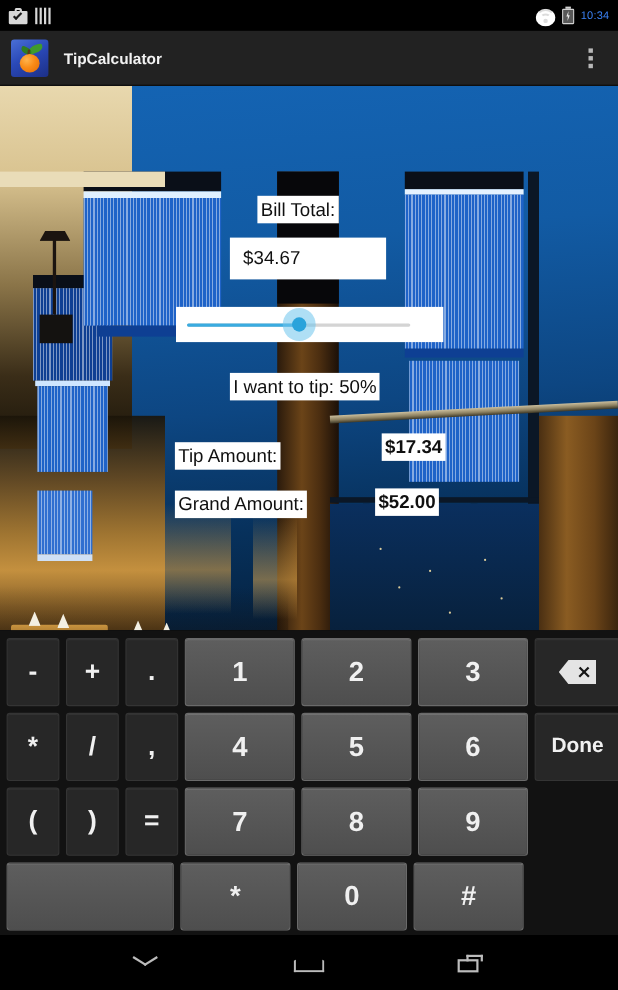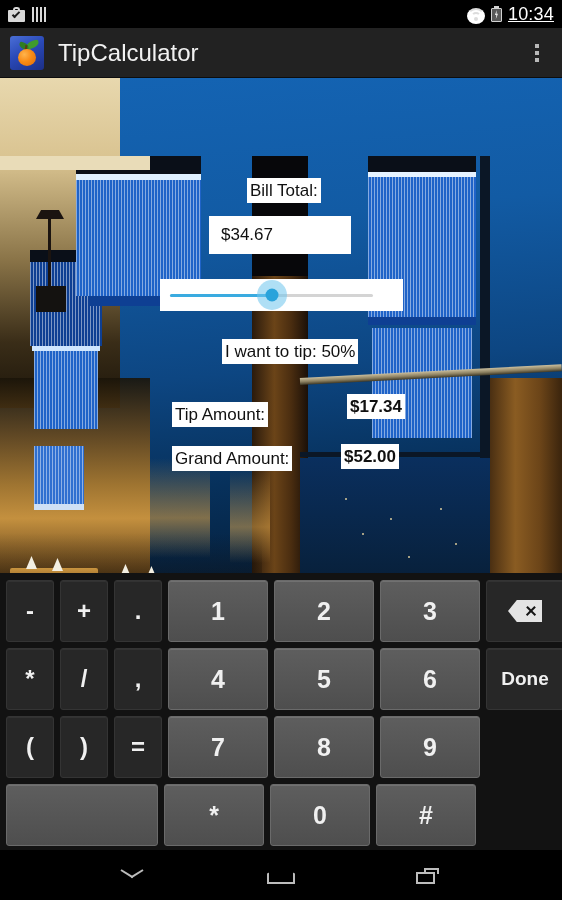--- a/index.html
+++ b/index.html
@@ -11,21 +11,21 @@
   }
   .device{ width:562px; height:900px; position:relative; background:#000; }
 
   
   .statusbar{
     height:28px; background:#000; display:flex; align-items:center;
     padding:0 8px; position:relative; z-index:20;
   }
   .sb-left{ display:flex; align-items:center; gap:7px; }
   .sb-right{ margin-left:auto; display:flex; align-items:center; gap:6px; }
-  .sb-time{ color:#ffffff; font-size:18px; letter-spacing:.2px;text-decoration:underline; }
+  .sb-time{ color:#3b82f6; font-size:10px; letter-spacing:.2px; }
   .ic-bag{ width:17px; height:15px; position:relative; }
   .ic-bag .body{ position:absolute; left:0; top:3px; width:17px; height:12px;
     background:#d8d8d8; border-radius:1px; }
   .ic-bag .handle{ position:absolute; left:5px; top:0px; width:7px; height:5px;
     border:2px solid #d8d8d8; border-bottom:none; border-radius:3px 3px 0 0; }
   .ic-bag .chk{ position:absolute; left:4px; top:5px; width:8px; height:4px;
     border-left:2px solid #1a1a1a; border-bottom:2px solid #1a1a1a;
     transform:rotate(-45deg); }
   .ic-bars{ width:15px; height:15px; display:flex; gap:2px; align-items:flex-end; }
   .ic-bars i{ display:block; width:2px; height:15px; background:#d8d8d8; }
@@ -66,21 +66,21 @@
   }
   .app-icon .leafB{
     position:absolute; left:9px; top:7px; width:10px; height:6px;
     background:#2f7d21; border-radius:20% 60% 20% 60%;
     transform:rotate(22deg);
   }
   .app-icon .stem{
     position:absolute; left:15px; top:9px; width:2px; height:6px; background:#5a3a14;
     transform:rotate(8deg);
   }
-  .app-title{ color:#f2f2f2; font-size:24px; margin-left:14px; font-weight:400; }
+  .app-title{ color:#f2f2f2; font-size:14px; margin-left:14px; font-weight:700; }
   .overflow{ margin-left:auto; width:30px; height:40px; display:flex; flex-direction:column;
     align-items:center; justify-content:center; gap:3px; }
   .overflow i{ display:block; width:4px; height:4px; background:#b8b8b8; }
 
   
   .content{
     position:absolute; left:0; top:78px; width:562px; height:495px;
     overflow:hidden; background:#07111f;
   }
   
@@ -110,21 +110,21 @@
   .col-top{ position:absolute; background:#0a0f18; }
   .pillar{ position:absolute; background:linear-gradient(90deg,#2a1a0c,#6b4418 40%,#4a2d10 70%,#1b1008); }
   .window-mullion{ position:absolute; background:#0b1726; }
   .rail{ position:absolute; background:linear-gradient(180deg,#cbbf9e,#8d8161 55%,#3d3725); }
   .citylight{ position:absolute; width:2px; height:2px; background:#ffe8a8; border-radius:50%; opacity:.85; }
   .table{ position:absolute; background:linear-gradient(180deg,#c9943f,#8d6023 60%,#4a3012); border-radius:2px; }
   .napkin{ position:absolute; background:#f3efe2; clip-path:polygon(50% 0,100% 100%,0 100%); }
 
   
   .w{ position:absolute; background:#ffffff; color:#101010; }
-  .lbl{ font-size:17px; line-height:1; padding:4px 3px; white-space:nowrap;margin-left:13px; }
+  .lbl{ font-size:17px; line-height:1; padding:4px 3px; white-space:nowrap; }
   .val{ font-size:17px; font-weight:bold; line-height:1; padding:4px 3px; white-space:nowrap; }
 
   #bill-label{ left:234px; top:100px; }
   #bill-input{
     left:209px; top:138px; width:142px; height:38px;
     display:flex; align-items:center; padding-left:12px;
     font-size:17px;
   }
   #slider-box{
     left:160px; top:201px; width:243px; height:32px;

